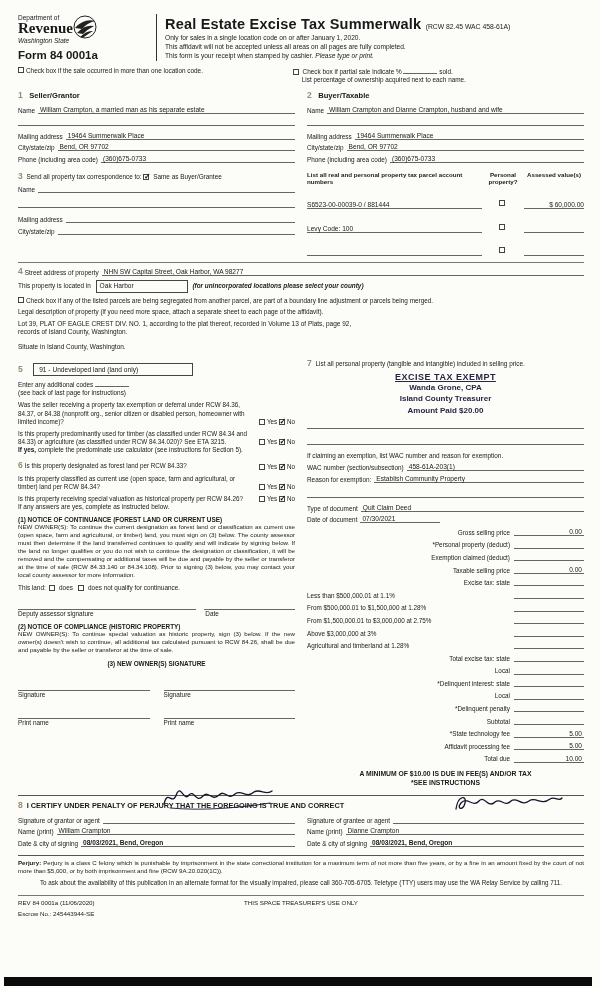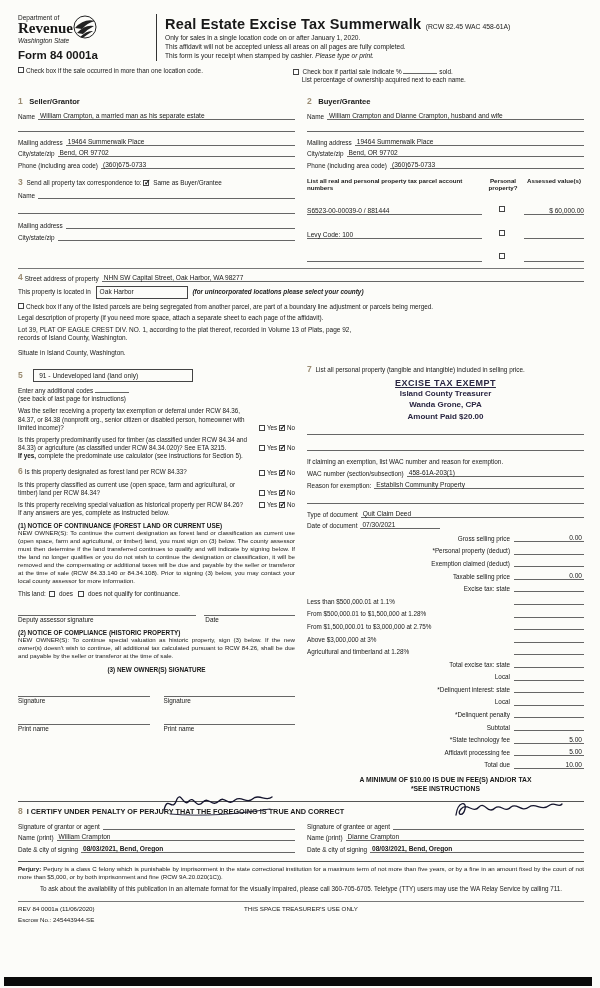--- a/index.html
+++ b/index.html
@@ -143,21 +143,21 @@
       <div class="t">
         <span class="cb"></span>
         <span>Check box if partial sale indicate %</span>
         <span class="fill"></span>
         <span>sold.</span>
       </div>
       <div class="t indent">List percentage of ownership acquired next to each name.</div>
     </div>
   </div>
 
-  <div class="cols" style="margin-top:6px;">
+  <div class="cols" style="">
     <div class="col">
       <div>
         <span class="sn">1</span>
         <span class="sec-title">Seller/Grantor</span>
       </div>
       <div class="field">
         <span class="lbl">Name</span>
         <span class="ulv">William Crampton, a married man as his separate estate</span>
       </div>
       <div class="blankline"></div>
@@ -170,21 +170,21 @@
         <span class="ulv">Bend, OR 97702</span>
       </div>
       <div class="field">
         <span class="lbl">Phone (including area code)</span>
         <span class="ulv">(360)675-0733</span>
       </div>
     </div>
     <div class="col">
       <div>
         <span class="sn">2</span>
-        <span class="sec-title">Buyer/Grantee</span>
+        <span class="sec-title">Buyer/Taxable</span>
       </div>
       <div class="field">
         <span class="lbl">Name</span>
         <span class="ulv">William Crampton and Dianne Crampton, husband and wife</span>
       </div>
       <div class="blankline"></div>
       <div class="field" style="margin-top:6px;">
         <span class="lbl">Mailing address</span>
         <span class="ulv">19464 Summerwalk Place</span>
       </div>
@@ -370,22 +370,22 @@
     </div>
 
     <div class="col">
       <div class="t">
         <span class="sn">7</span>
         <span>List all personal property (tangible and intangible) included in selling price.</span>
       </div>
 
       <div class="stamp">
         <div class="s1">EXCISE TAX EXEMPT</div>
+        <div class="sl">Wanda Grone, CPA</div>
         <div class="sl">Island County Treasurer</div>
-        <div class="sl">Wanda Grone, CPA</div>
         <div class="sl">Amount Paid $20.00</div>
       </div>
 
       <div class="blankline"></div>
       <div class="blankline" style="margin-top:8px;"></div>
 
       <div class="t" style="margin-top:7px;">If claiming an exemption, list WAC number and reason for exemption.</div>
       <div class="field">
         <span class="lbl">WAC number (section/subsection)</span>
         <span class="ulv">458-61A-203(1)</span>

